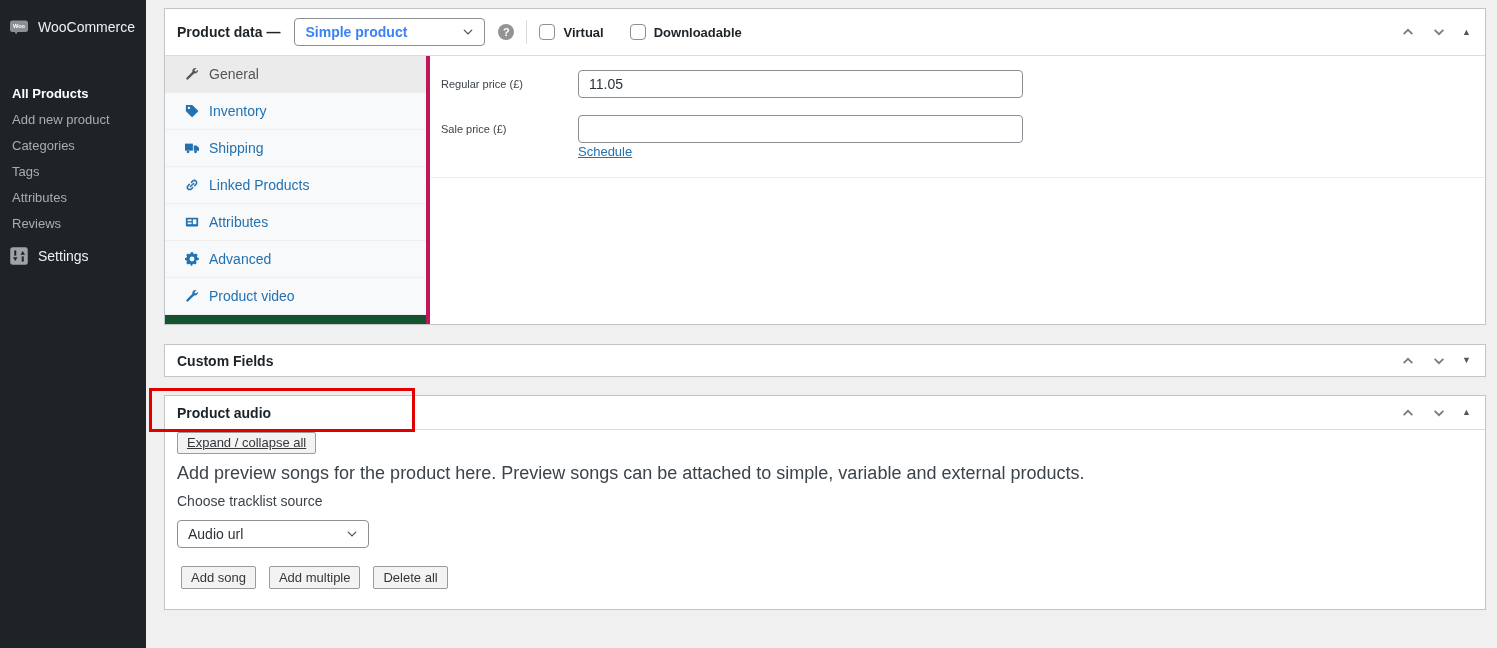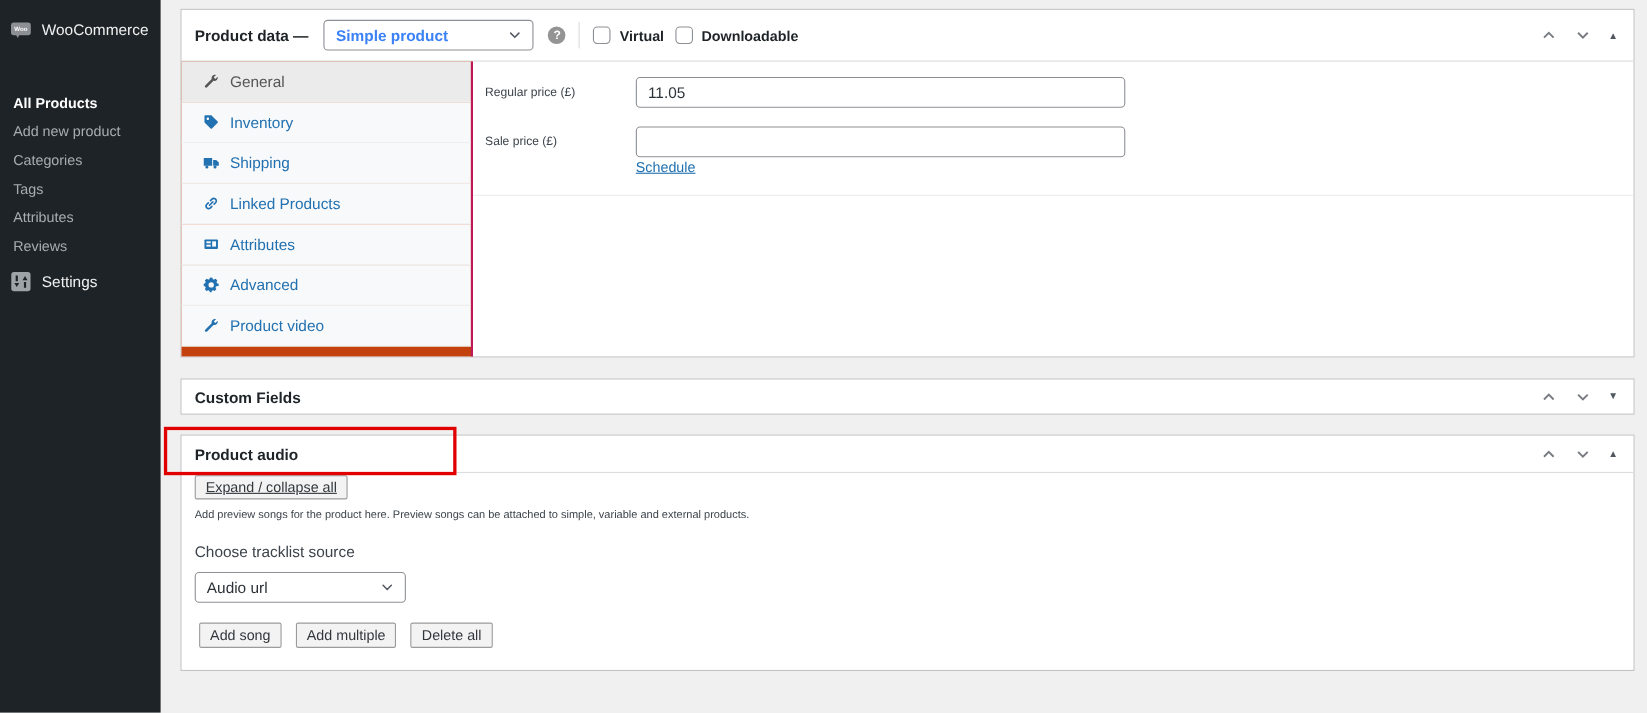--- a/index.html
+++ b/index.html
@@ -37,26 +37,26 @@
 
   #panel-product-data { top:8px; height:317px; }
   #panel-product-data .panel-header { height:47px; border-bottom:1px solid #dcdcde; }
 
   .type-select { margin-left:14px; width:191px; height:28px; border:1px solid #8c8f94; border-radius:4px; background:#fff;
     display:flex; align-items:center; justify-content:space-between; padding:0 10px; font-size:14px; color:#3b82f6; font-weight:600; cursor:pointer; }
   .type-select svg, .wc-select svg { width:12px; height:12px; }
   .help-tip { margin-left:13px; width:16px; height:16px; border-radius:50%; background:#949494; color:#fff;
     font-size:11px; font-weight:700; display:flex; align-items:center; justify-content:center; cursor:pointer; }
   .vdivider { margin-left:12px; width:1px; height:24px; background:#dcdcde; }
-  .checkbox-group { margin-left:12px; display:flex; align-items:flex-start; gap:10px; }
+  .checkbox-group { margin-left:12px; display:flex; align-items:flex-start; gap:26px; }
   .checkbox-wrap { display:flex; align-items:center; gap:8px; cursor:pointer; }
   .checkbox-box { width:16px; height:16px; border:1px solid #8c8f94; border-radius:4px; background:#fff; }
   .checkbox-label { font-size:13px; font-weight:600; color:#1d2327; }
 
-  .tabs-col { position:absolute; left:0; top:47px; bottom:0; width:265px; background:#c2410c; border-right:2px solid #be185d; }
+  .tabs-col { position:absolute; left:0; top:47px; bottom:0; width:265px; background:#14532d; border-right:4px solid #be185d; }
   .tabs-col ul { list-style:none; }
   .tabs-col li { height:37px; display:flex; align-items:center; gap:9px; padding-left:19px; font-size:14px;
     color:#2271b1; border-bottom:1px solid #efefef; background:#f8f9fa; cursor:pointer; }
   .tabs-col li.active { background:#ebebeb; color:#555; }
   .tab-icon { width:16px; height:16px; flex:0 0 16px; display:flex; align-items:center; justify-content:center; }
   .tab-icon svg { width:14px; height:14px; }
 
   .general-content { position:absolute; left:265px; top:47px; right:0; bottom:0; }
   .field-label { position:absolute; left:11px; height:28px; line-height:28px; font-size:11px; color:#3c434a; }
   .price-input { position:absolute; left:148px; width:445px; height:28px; border:1px solid #8c8f94; border-radius:4px;
@@ -66,21 +66,21 @@
 
   #panel-custom-fields { top:344px; height:33px; }
   #panel-custom-fields .panel-header { height:100%; }
 
   #panel-product-audio { top:395px; height:215px; }
   #panel-product-audio .panel-header { height:34px; border-bottom:1px solid #dcdcde; }
   .audio-body { position:relative; height:179px; }
   .btn-secondary { height:22px; padding:0 9px; background:#f3f3f3; border:1px solid #9b9b9b; border-radius:2px;
     font-size:13px; color:#32373c; font-family:"Liberation Sans", sans-serif; cursor:pointer; line-height:20px; }
   .expand-collapse { position:absolute; left:12px; top:2px;text-decoration:underline; }
-  .audio-desc { position:absolute; left:12px; top:33px; font-size:10px; color:#3c434a; }
+  .audio-desc { position:absolute; left:12px; top:33px; font-size:18px; color:#3c434a; }
   .tracklist-label { position:absolute; left:12px; top:63px; font-size:14px; color:#3c434a; }
   .wc-select { position:absolute; left:12px; top:90px; width:192px; height:28px; border:1px solid #8c8f94; border-radius:4px;
     background:#fff; display:flex; align-items:center; justify-content:space-between; padding:0 10px; font-size:14px; color:#2c3338; cursor:pointer; }
   .audio-buttons { position:absolute; left:16px; top:136px; display:flex; gap:13px; }
   .audio-buttons .btn-secondary { height:23px; }
 
   
   .highlight-box { position:absolute; left:149px; top:388px; width:266px; height:44px;
     border:3px solid #e00000; z-index:20; pointer-events:none; }
 </style>

